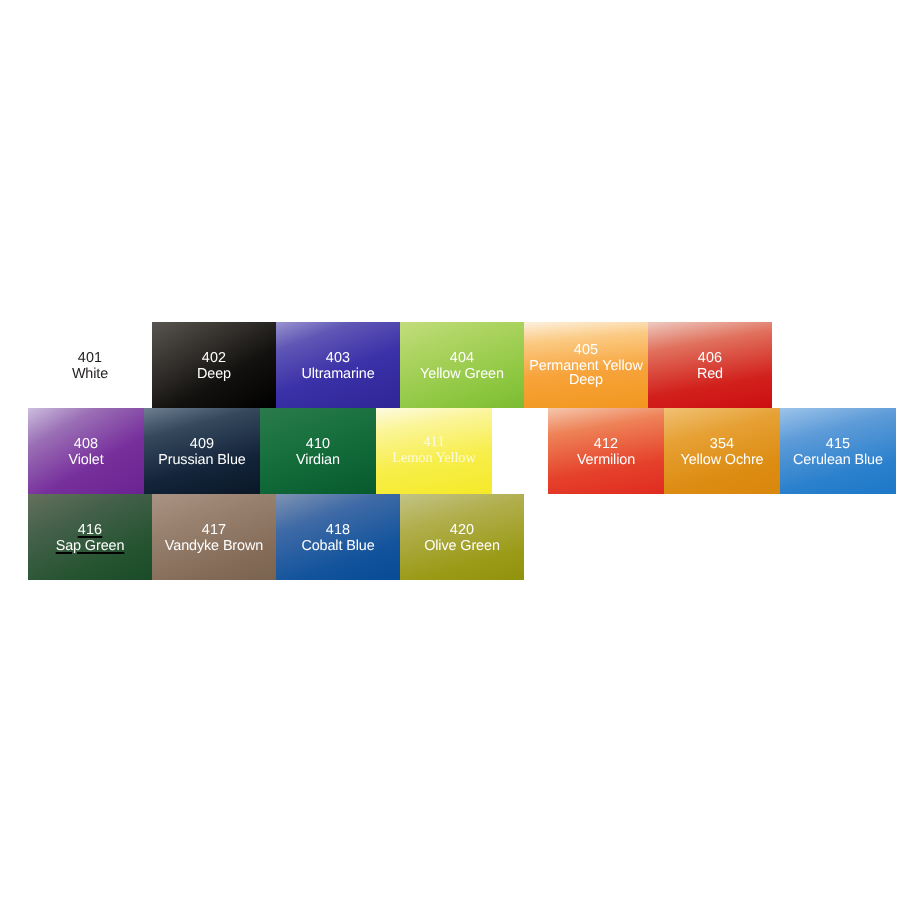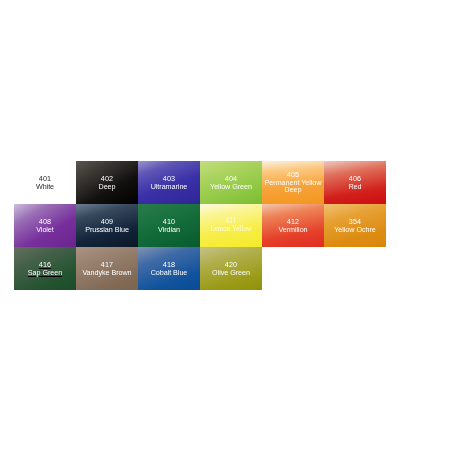--- a/index.html
+++ b/index.html
@@ -75,21 +75,21 @@
   .sw-403 { background: linear-gradient(160deg, #9a94cf 0%, #5f56b5 22%, #3b31a8 55%, #2f2596 100%); }
   .sw-404 { background: linear-gradient(160deg, #c2dd7c 0%, #a8d25c 35%, #8cc63f 75%, #7cbb33 100%); }
   .sw-405 { background: linear-gradient(175deg, #fdf0dd 0%, #fbca83 22%, #f7a33a 58%, #f2971f 100%); }
   .sw-406 { background: linear-gradient(170deg, #eecac0 0%, #e0705c 28%, #d2201c 70%, #cc0e11 100%); }
   .sw-407 { background: linear-gradient(160deg, #6d5746 0%, #5b4736 40%, #4a3728 80%, #412f21 100%); }
 
   .sw-408 { background: linear-gradient(150deg, #cdbede 0%, #9a6fb5 26%, #772f9c 62%, #6b2391 100%); }
   .sw-409 { background: linear-gradient(165deg, #6d7f91 0%, #35485c 26%, #13243a 66%, #0a1726 100%); }
   .sw-410 { background: linear-gradient(160deg, #2c7a4c 0%, #19723f 35%, #0c6233 78%, #085a2d 100%); }
   .sw-411 { background: linear-gradient(170deg, #fdfbe2 0%, #fbf59a 22%, #f7ee4a 60%, #f5ea28 100%); }
-  .sw-412 { background: linear-gradient(170deg, #f5c7ad 0%, #ee8257 26%, #e5412a 68%, #e02b22 100%); }
+  .sw-412 { background: linear-gradient(170deg, #f5c7ad 0%, #ee8257 26%, #e5412a 68%, #e02b22 100%); margin-left: 28px; }
   .sw-413 { background: linear-gradient(165deg, #f0c174 0%, #e6a033 32%, #dd8c12 72%, #d9860c 100%); }
   .sw-415 { background: linear-gradient(165deg, #9dc4ea 0%, #5d9bd8 30%, #2a80cc 72%, #1d78c8 100%); }
 
   .sw-416 { background: linear-gradient(155deg, #64705c 0%, #44604a 32%, #23532f 74%, #1b4c29 100%); text-decoration: underline; }
   .sw-417 { background: linear-gradient(160deg, #ab9384 0%, #97806d 34%, #826a57 78%, #7a634f 100%); }
   .sw-418 { background: linear-gradient(160deg, #7f93b4 0%, #3f6aa6 30%, #11539c 72%, #084b96 100%); }
   .sw-420 { background: linear-gradient(165deg, #c3c387 0%, #b0ae4b 32%, #9a9a16 76%, #91920c 100%); }
 
   
   .txt-dark  { color: #231f20; text-shadow: none; }
@@ -165,20 +165,24 @@
       <div class="swatch sw-412">
         <span class="swatch-code txt-light">412</span>
         <span class="swatch-name txt-light">Vermilion</span>
       </div>
 
       <div class="swatch sw-413">
         <span class="swatch-code txt-light">354</span>
         <span class="swatch-name txt-light">Yellow Ochre</span>
       </div>
 
+      <div class="swatch sw-415">
+        <span class="swatch-code txt-light">415</span>
+        <span class="swatch-name txt-light">Cerulean Blue</span>
+      </div>
 
     </div>
 
     <div class="swatch-row">
 
       <div class="swatch sw-416">
         <span class="swatch-code txt-light">416</span>
         <span class="swatch-name txt-light">Sap Green</span>
       </div>
 

